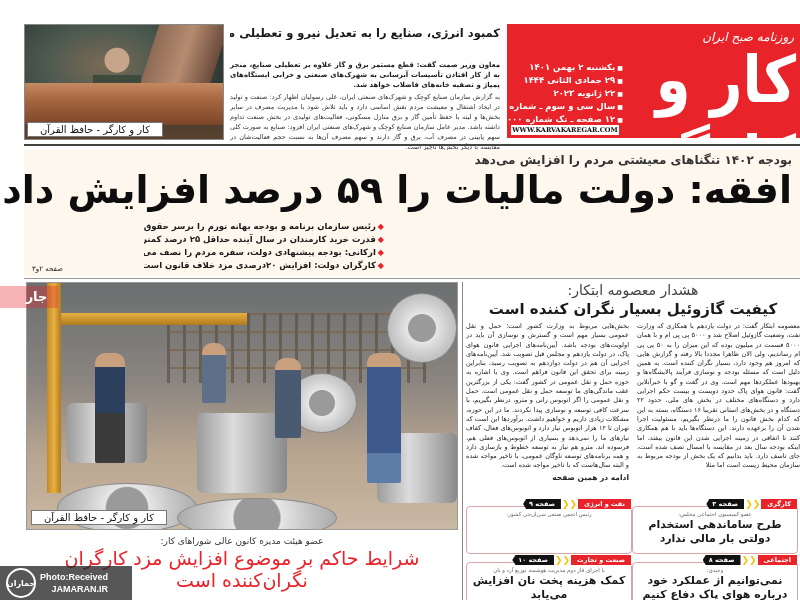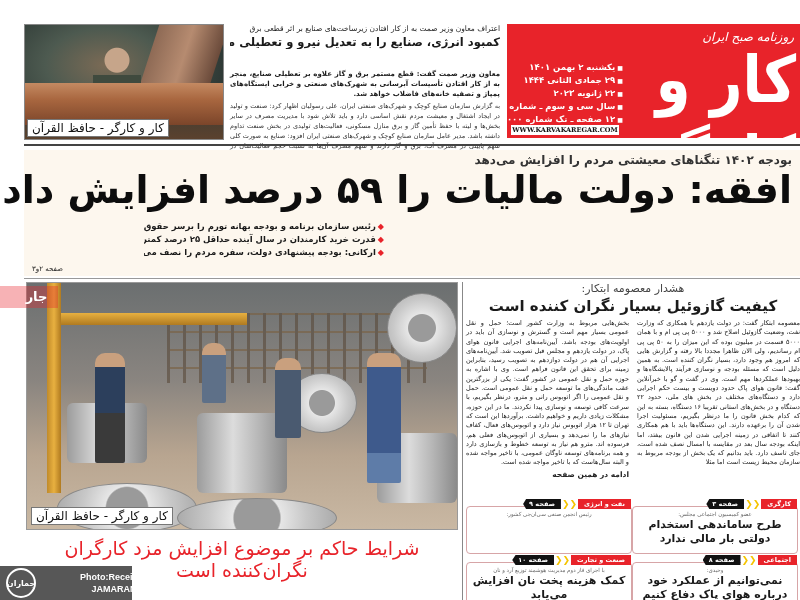--- a/index.html
+++ b/index.html
@@ -26,21 +26,21 @@
     transform: skewX(-18deg);
   }
   #top-photo .worker {
     position: absolute; left: 68px; top: 22px; width: 48px; height: 60px;
     background: radial-gradient(circle at 50% 22%, #c6a58a 0 12px, transparent 13px),
                 linear-gradient(180deg, transparent 28px, #3f4a3e 28px);
     border-radius: 20px 20px 4px 4px;
   }
   .photo-credit {
     position: absolute; background: #fff; border: 1px solid #777;
-    font-size: 12px; padding: 1px 4px; direction: rtl; color: #111;
+    font-size: 10px; padding: 1px 12px; direction: rtl; color: #111;
   }
   #top-photo .photo-credit { left: 2px; bottom: 2px; }
 
   #top-story {
     position: absolute; left: 230px; top: 24px; width: 270px; height: 118px;
     direction: rtl; text-align: justify;
   }
   #top-story .kicker { font-size: 7.5px; color: #222; white-space: nowrap; overflow: hidden; }
   #top-story .title { font-size: 11.5px; font-weight: bold; margin-top: 2px; white-space: nowrap; overflow: hidden; }
   #top-story .lead { font-size: 7px; font-weight: bold; line-height: 10px; margin-top: 20px; }
@@ -145,27 +145,27 @@
   #bottom-left-story .title { font-size: 19px; color: #e8232a; line-height: 22px; margin-top: 1px; }
 
   #jamaran-badge {
     position: absolute; left: 0; top: 566px; width: 132px; height: 34px;
     background: rgba(40,40,40,0.78); color: #fff; display: flex; align-items: center; text-align: right;
   }
   #jamaran-badge .logo-circle {
     width: 30px; height: 30px; border-radius: 50%; border: 2px solid #fff; margin: 0 4px 0 6px;
     font-size: 8px; display: flex; align-items: center; justify-content: center; font-weight: bold;
   }
-  #jamaran-badge .txt { font-size: 9px; line-height: 12px; font-weight: bold; font-family: "Liberation Sans", sans-serif; margin-left: 40px; }
+  #jamaran-badge .txt { font-size: 9px; line-height: 12px; font-weight: bold; font-family: "Liberation Sans", sans-serif; }
 
   .vline { position: absolute; width: 1px; background: #888; }
 
   
   #side-story { position: absolute; left: 466px; top: 282px; width: 334px; height: 190px; direction: rtl; }
-  #side-story .kicker { text-align: center; font-size: 11px; color: #444; }
+  #side-story .kicker { text-align: center; font-size: 14px; color: #444; }
   #side-story .title { text-align: center; font-size: 15px; font-weight: bold; margin-top: 2px; }
   #side-story .cols { display: flex; gap: 8px; margin-top: 4px; }
   #side-story .col { flex: 1; font-size: 6.5px; line-height: 9.3px; text-align: justify; color: #222; }
   #side-story .col p { margin: 0; }
   #side-story .cont { font-size: 7.5px; font-weight: bold; margin-top: 2px; }
 
   
   .teaser {
     position: absolute; width: 166px; height: 48px;
     border: 1px solid #d7a5a7; border-radius: 4px; background: #fff; direction: rtl; text-align: center;
@@ -184,21 +184,20 @@
 <body>
 
 <div id="top-photo">
   <div class="belt"></div>
   <div class="worker"></div>
   <div class="roller"></div>
   <div class="photo-credit">کار و کارگر - حافظ القرآن</div>
 </div>
 
 <div id="top-story">
-  <div class="kicker">اعتراف معاون وزیر صمت به از کار افتادن زیرساخت‌های صنایع بر اثر قطعی برق</div>
   <div class="title">کمبود انرژی، صنایع را به تعدیل نیرو و تعطیلی می‌کشاند</div>
   <div class="lead">معاون وزیر صمت گفت: قطع مستمر برق و گاز علاوه بر تعطیلی صنایع، منجر به از کار افتادن تأسیسات آبرسانی به شهرک‌های صنعتی و خرابی ایستگاه‌های پمپاژ و تصفیه خانه‌های فاضلاب خواهد شد.</div>
   <div class="body">به گزارش سازمان صنایع کوچک و شهرک‌های صنعتی ایران، علی رسولیان اظهار کرد: صنعت و تولید در ایجاد اشتغال و معیشت مردم نقش اساسی دارد و باید تلاش شود با مدیریت مصرف در سایر بخش‌ها و لیته با حفظ تأمین گاز و برق منازل مسکونی، فعالیت‌های تولیدی در بخش صنعت تداوم داشته باشد. مدیر عامل سازمان صنایع کوچک و شهرک‌های صنعتی ایران افزود: صنایع به صورت کلی سهم پایینی در مصرف آب، برق و گاز دارند و سهم مصرف آن‌ها به نسبت حجم فعالیت‌شان در مقایسه با دیگر بخش‌ها ناچیز است.</div>
   <div class="cont">ادامه در صفحه ۹</div>
 </div>
 
 <div id="masthead">
   <div class="tagline">روزنامه صبح ایران</div>
   <div class="logo">کار و کارگر</div>
   <div class="info">
@@ -213,20 +212,21 @@
 
 <div class="hr-dark" style="top:144px;"></div>
 
 <div id="headline-band">
   <div class="supertitle">بودجه ۱۴۰۲ تنگناهای معیشتی مردم را افزایش می‌دهد</div>
   <div class="line1">افقه: دولت مالیات را ۵۹ درصد افزایش داد</div>
   <div class="bullets">
     <div class="bullet"><span class="diamond">◆</span><span>رئیس سازمان برنامه و بودجه بهانه تورم را برسر حقوق می‌کوبد</span></div>
     <div class="bullet"><span class="diamond">◆</span><span>قدرت خرید کارمندان در سال آینده حداقل ۲۵ درصد کمتر می‌شود</span></div>
     <div class="bullet"><span class="diamond">◆</span><span>ارکانی: بودجه پیشنهادی دولت، سفره مردم را نصف می‌کند</span></div>
+    <div class="bullet"><span class="diamond">◆</span><span>کارگران دولت: افزایش ۲۰درصدی مزد خلاف قانون است</span></div>
   </div>
   <div class="page-ref">صفحه ۲و۳</div>
 </div>
 
 <div class="hr-dark" style="top:278px; height:1px; background:#999;"></div>
 
 <div id="main-photo">
   <div class="shelves"></div>
   <div class="crane"></div>
   <div class="beam"></div>
@@ -240,20 +240,21 @@
   <div class="person" style="left:68px; top:70px; width:30px; height:110px; background:linear-gradient(180deg,#c9a07e 0 14px,#2c3f5c 14px 60px,#3a3a3a 60px);"></div>
   <div class="person" style="left:175px; top:60px; width:24px; height:60px; background:linear-gradient(180deg,#c9a07e 0 12px,#5e7088 12px);"></div>
   <div class="person" style="left:248px; top:75px; width:26px; height:80px; background:linear-gradient(180deg,#c9a07e 0 12px,#4a5a70 12px);"></div>
   <div class="person" style="left:340px; top:70px; width:34px; height:130px; background:linear-gradient(180deg,#c9a07e 0 14px,#3e5a8c 14px 100px,#5e7ca8 100px);"></div>
   <div class="photo-credit">کار و کارگر - حافظ القرآن</div>
 </div>
 
 <div id="watermark-jar">جار</div>
 
 <div id="bottom-left-story">
+  <div class="kicker">عضو هیئت مدیره کانون عالی شوراهای کار:</div>
   <div class="title">شرایط حاکم بر موضوع افزایش مزد کارگران نگران‌کننده است</div>
 </div>
 
 <div id="jamaran-badge">
   <div class="logo-circle">جماران</div>
   <div class="txt">
     <div>Photo:Received</div>
     <div>JAMARAN.IR</div>
   </div>
 </div>

